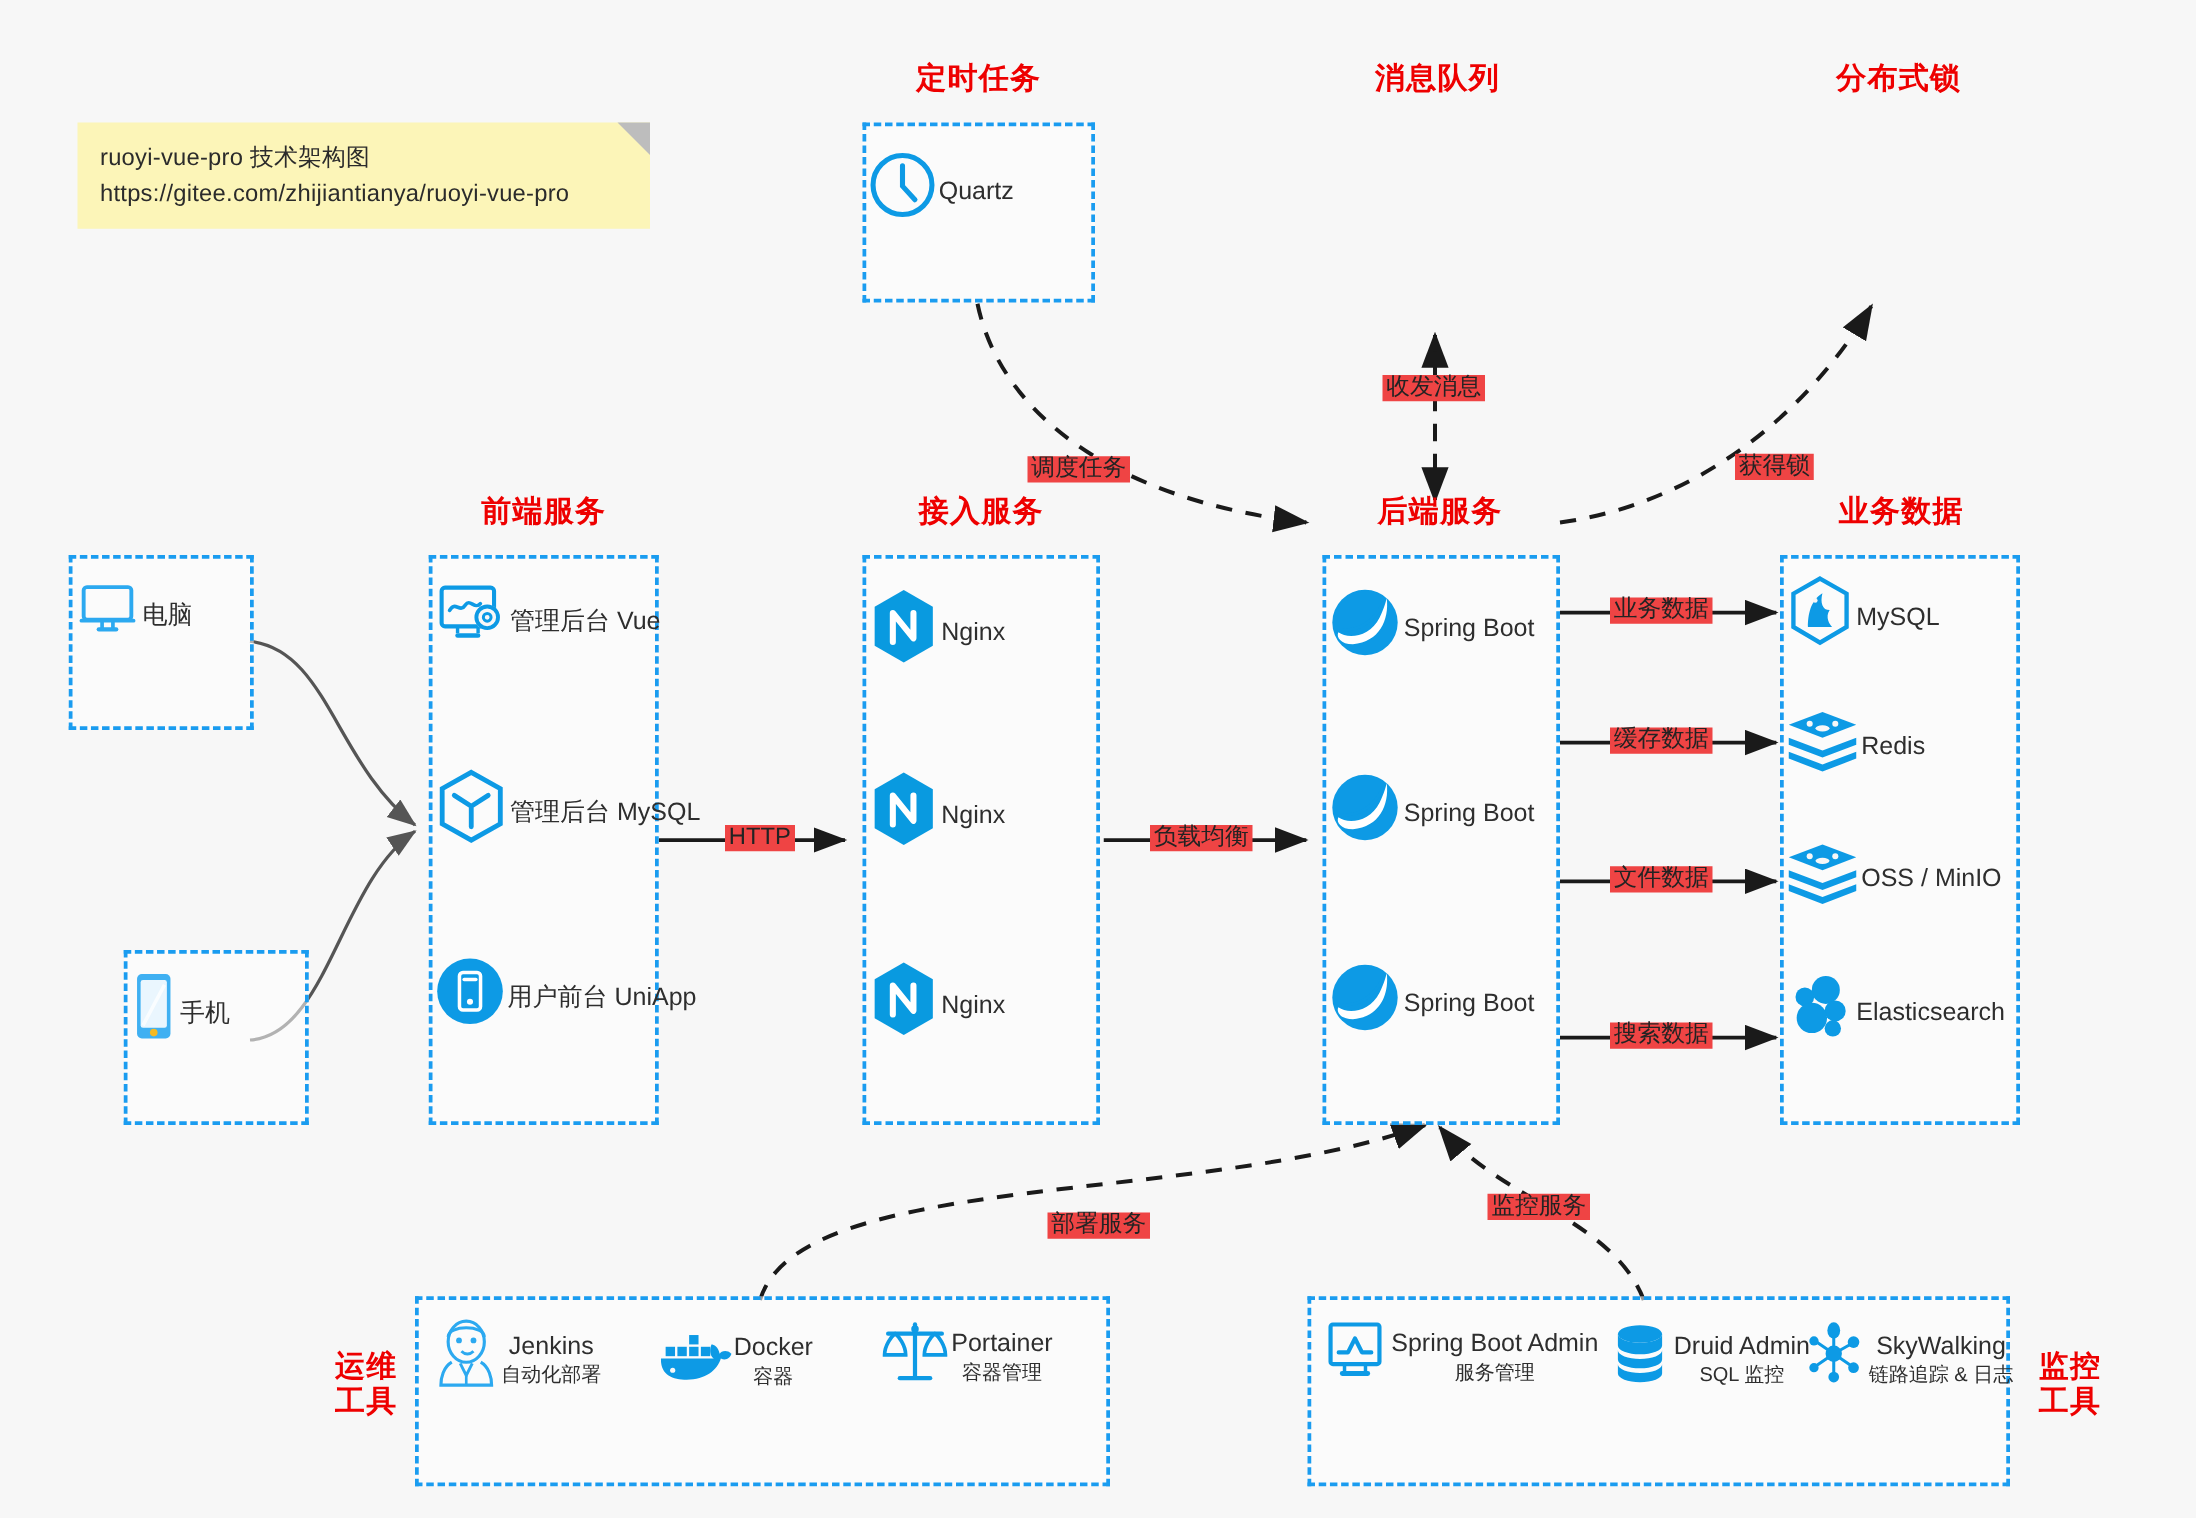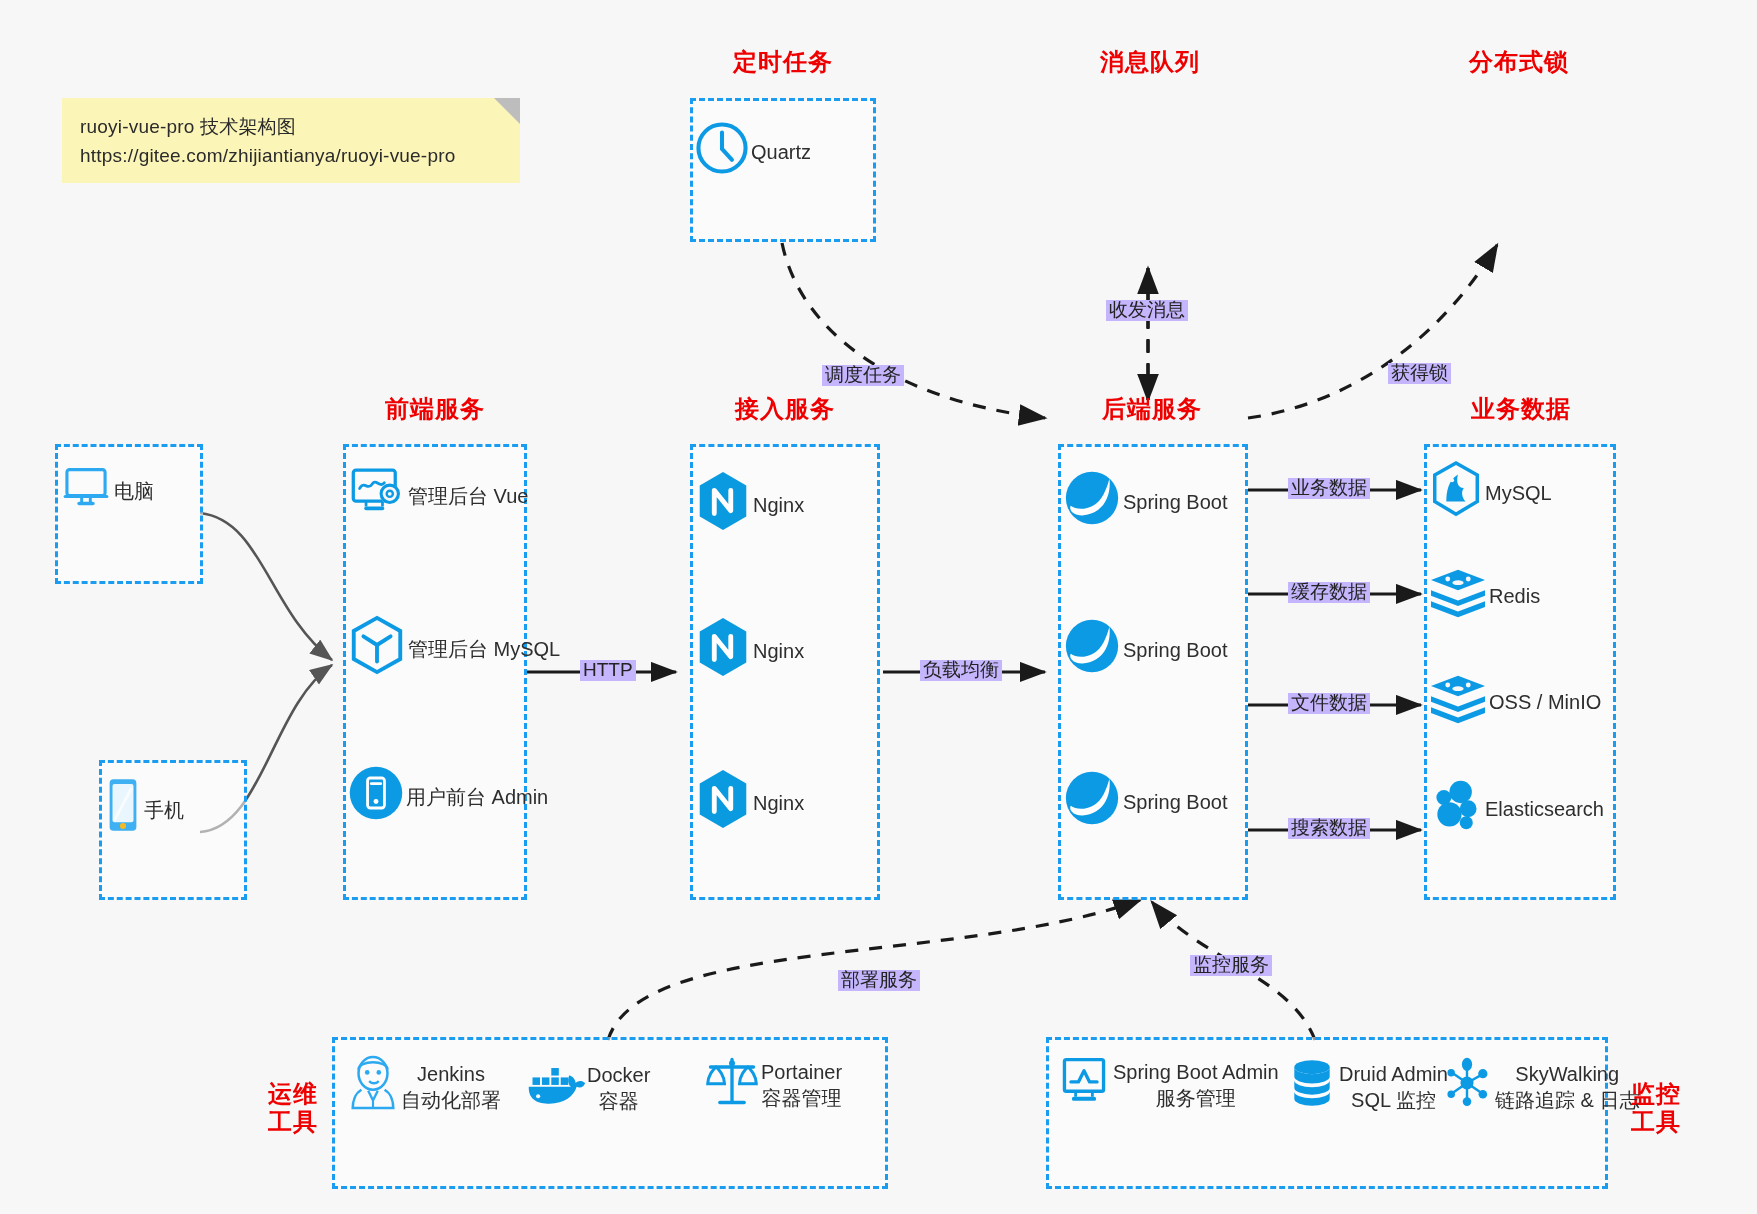--- a/index.html
+++ b/index.html
@@ -62,28 +62,28 @@
   }
   .node .ico{display:block;}
   .node .lbl{
     margin-top:6px;
     font-size:20px;
     color:#2e2e2e;
     text-align:center;
     white-space:nowrap;
     line-height:1.28;
   }
-  .node .lbl small{display:block;font-size:20px;}
+  .node .lbl small{display:block;font-size:16px;}
 
   
   .elbl{
     position:absolute;
     font-size:19px;
     color:#232323;
-    background:#c4b5fd;
+    background:#ef4444;
     padding:0 3px;
     white-space:nowrap;
     line-height:1.1;
   }
 
   svg.wires{
     position:absolute;left:0;top:0;
     width:1757px;height:1214px;
     pointer-events:none;
   }
@@ -228,21 +228,21 @@
 
     <div class="node abs" style="left:0;top:316px;width:178px;">
       <span class="ico">
         <svg width="60" height="60" viewBox="0 0 64 64">
           <circle cx="32" cy="32" r="28" fill="#0d9ae5"></circle>
           <rect x="23" y="16" width="18" height="32" rx="3" fill="none" stroke="#ffffff" stroke-width="3"></rect>
           <path d="M27 22 L37 22" stroke="#ffffff" stroke-width="3" stroke-linecap="round"></path>
           <circle cx="32" cy="41" r="2.6" fill="#ffffff"></circle>
         </svg>
       </span>
-      <span class="lbl">用户前台 Admin</span>
+      <span class="lbl">用户前台 UniApp</span>
     </div>
   </div>
 
   <div class="abs cap" style="left:690px;top:393px;width:190px;">接入服务</div>
   <div class="abs dbox" style="left:690px;top:444px;width:190px;height:456px;">
     <div class="node abs" style="left:0;top:22px;width:184px;">
       <span class="ico">
         <svg width="60" height="64" viewBox="0 0 60 66">
           <path d="M30 3 L54 17 L54 49 L30 63 L6 49 L6 17 Z" fill="#099ae0"></path>
           <path d="M21 46 L21 22 L38 43 L38 22" fill="none" stroke="#ffffff" stroke-width="5" stroke-linejoin="round" stroke-linecap="round"></path>

